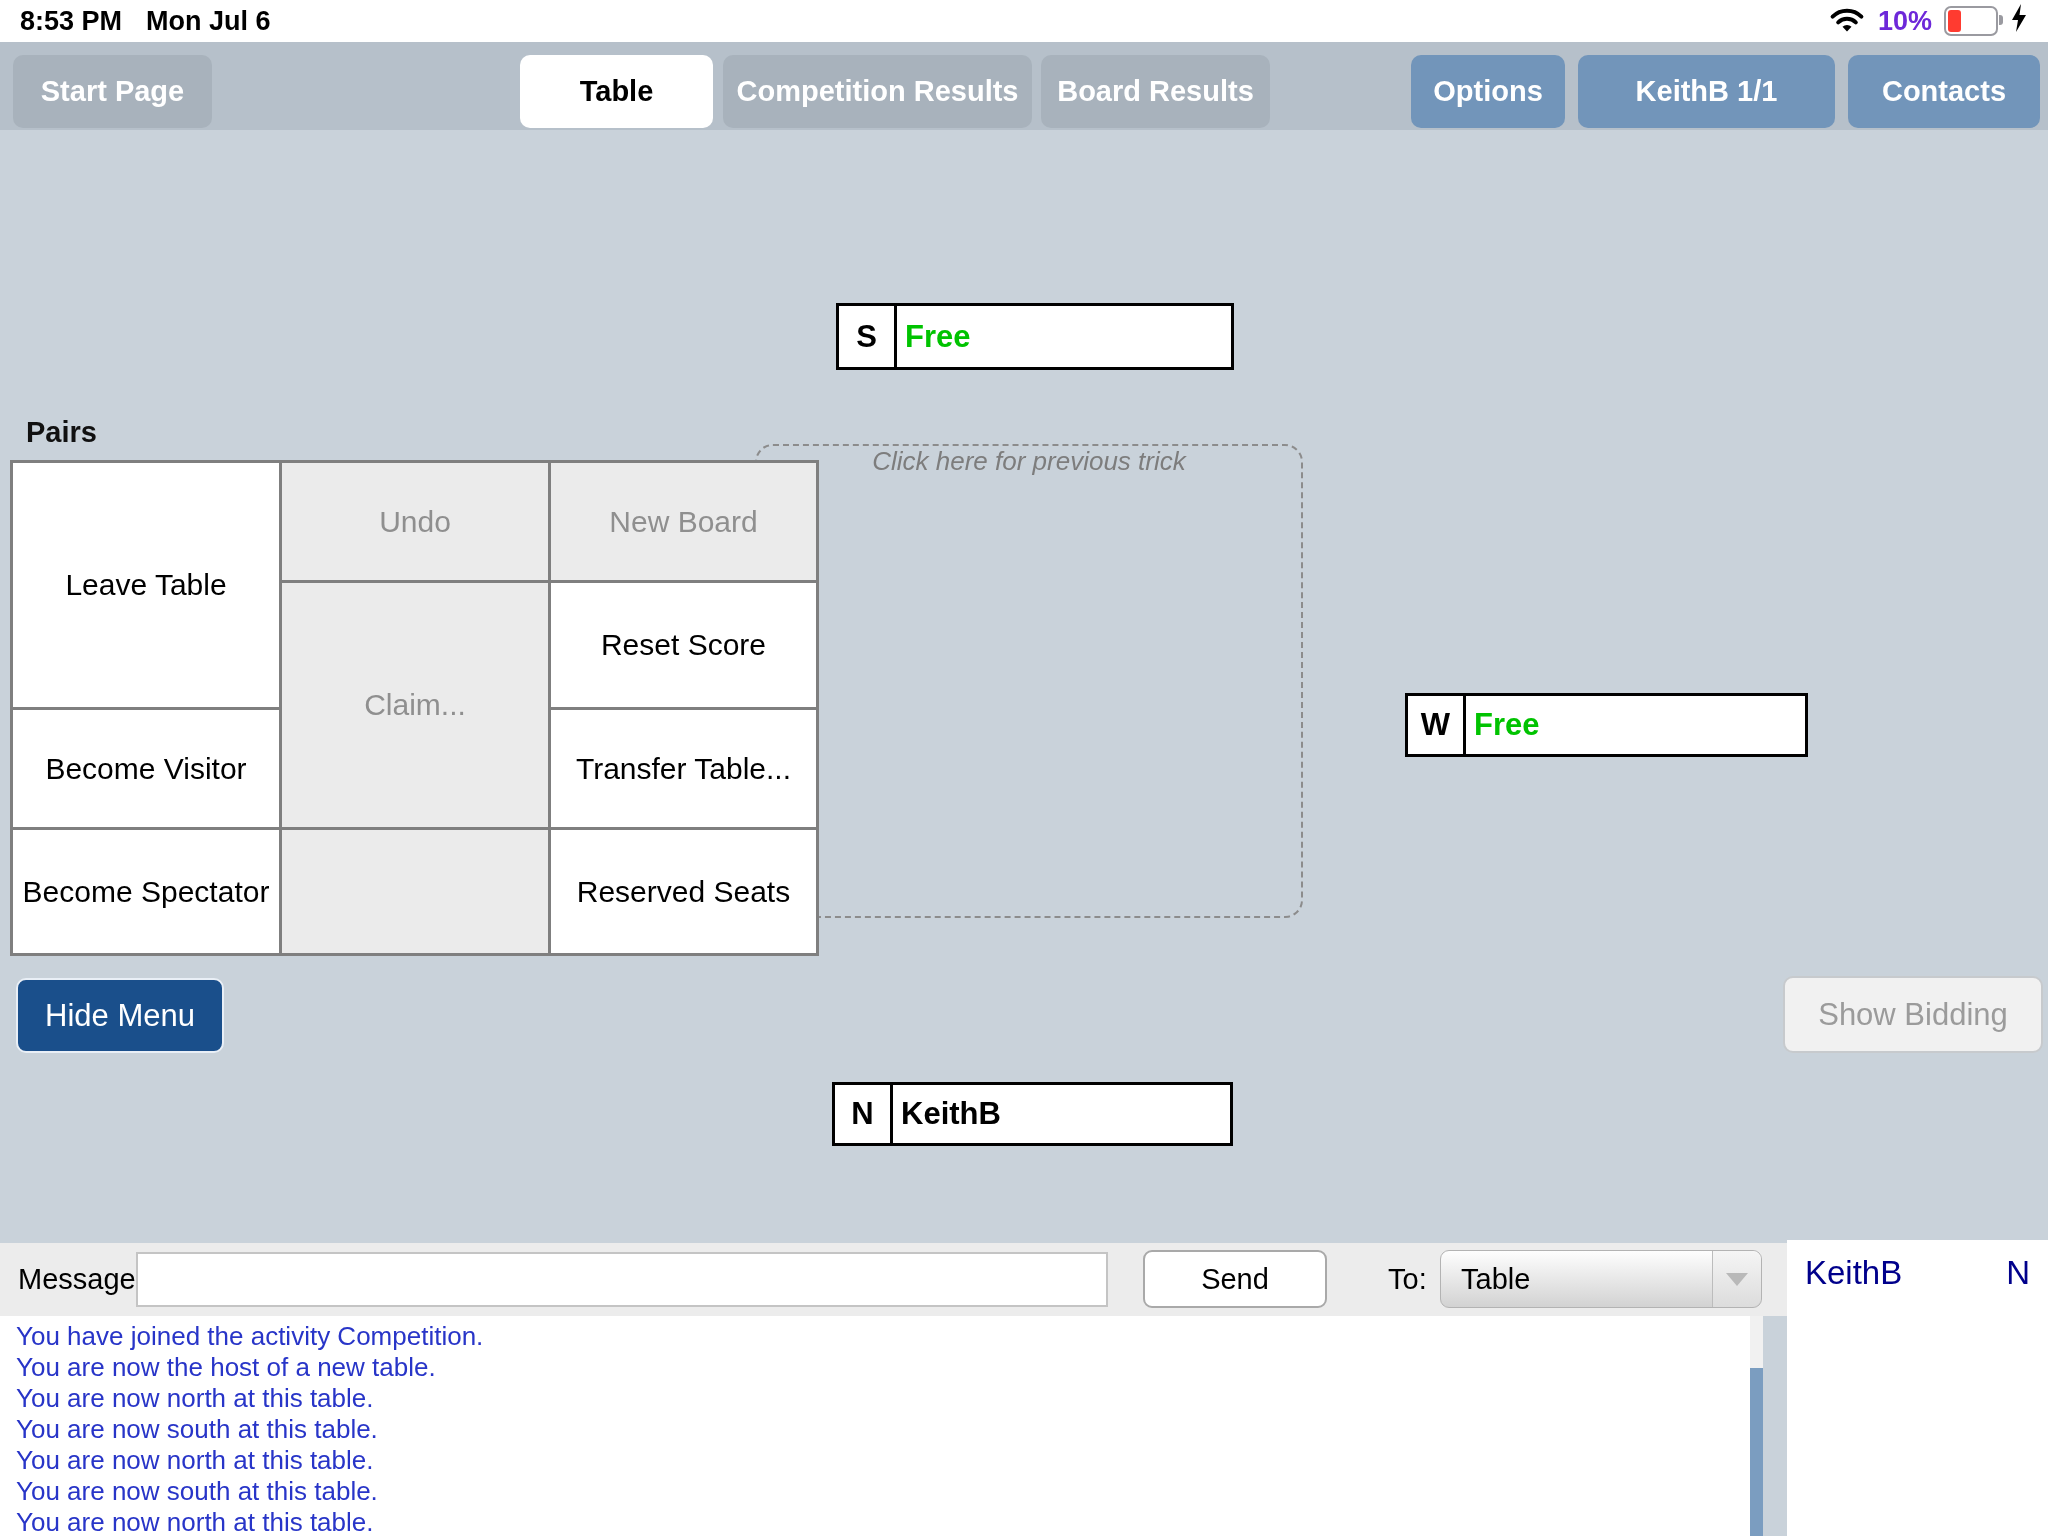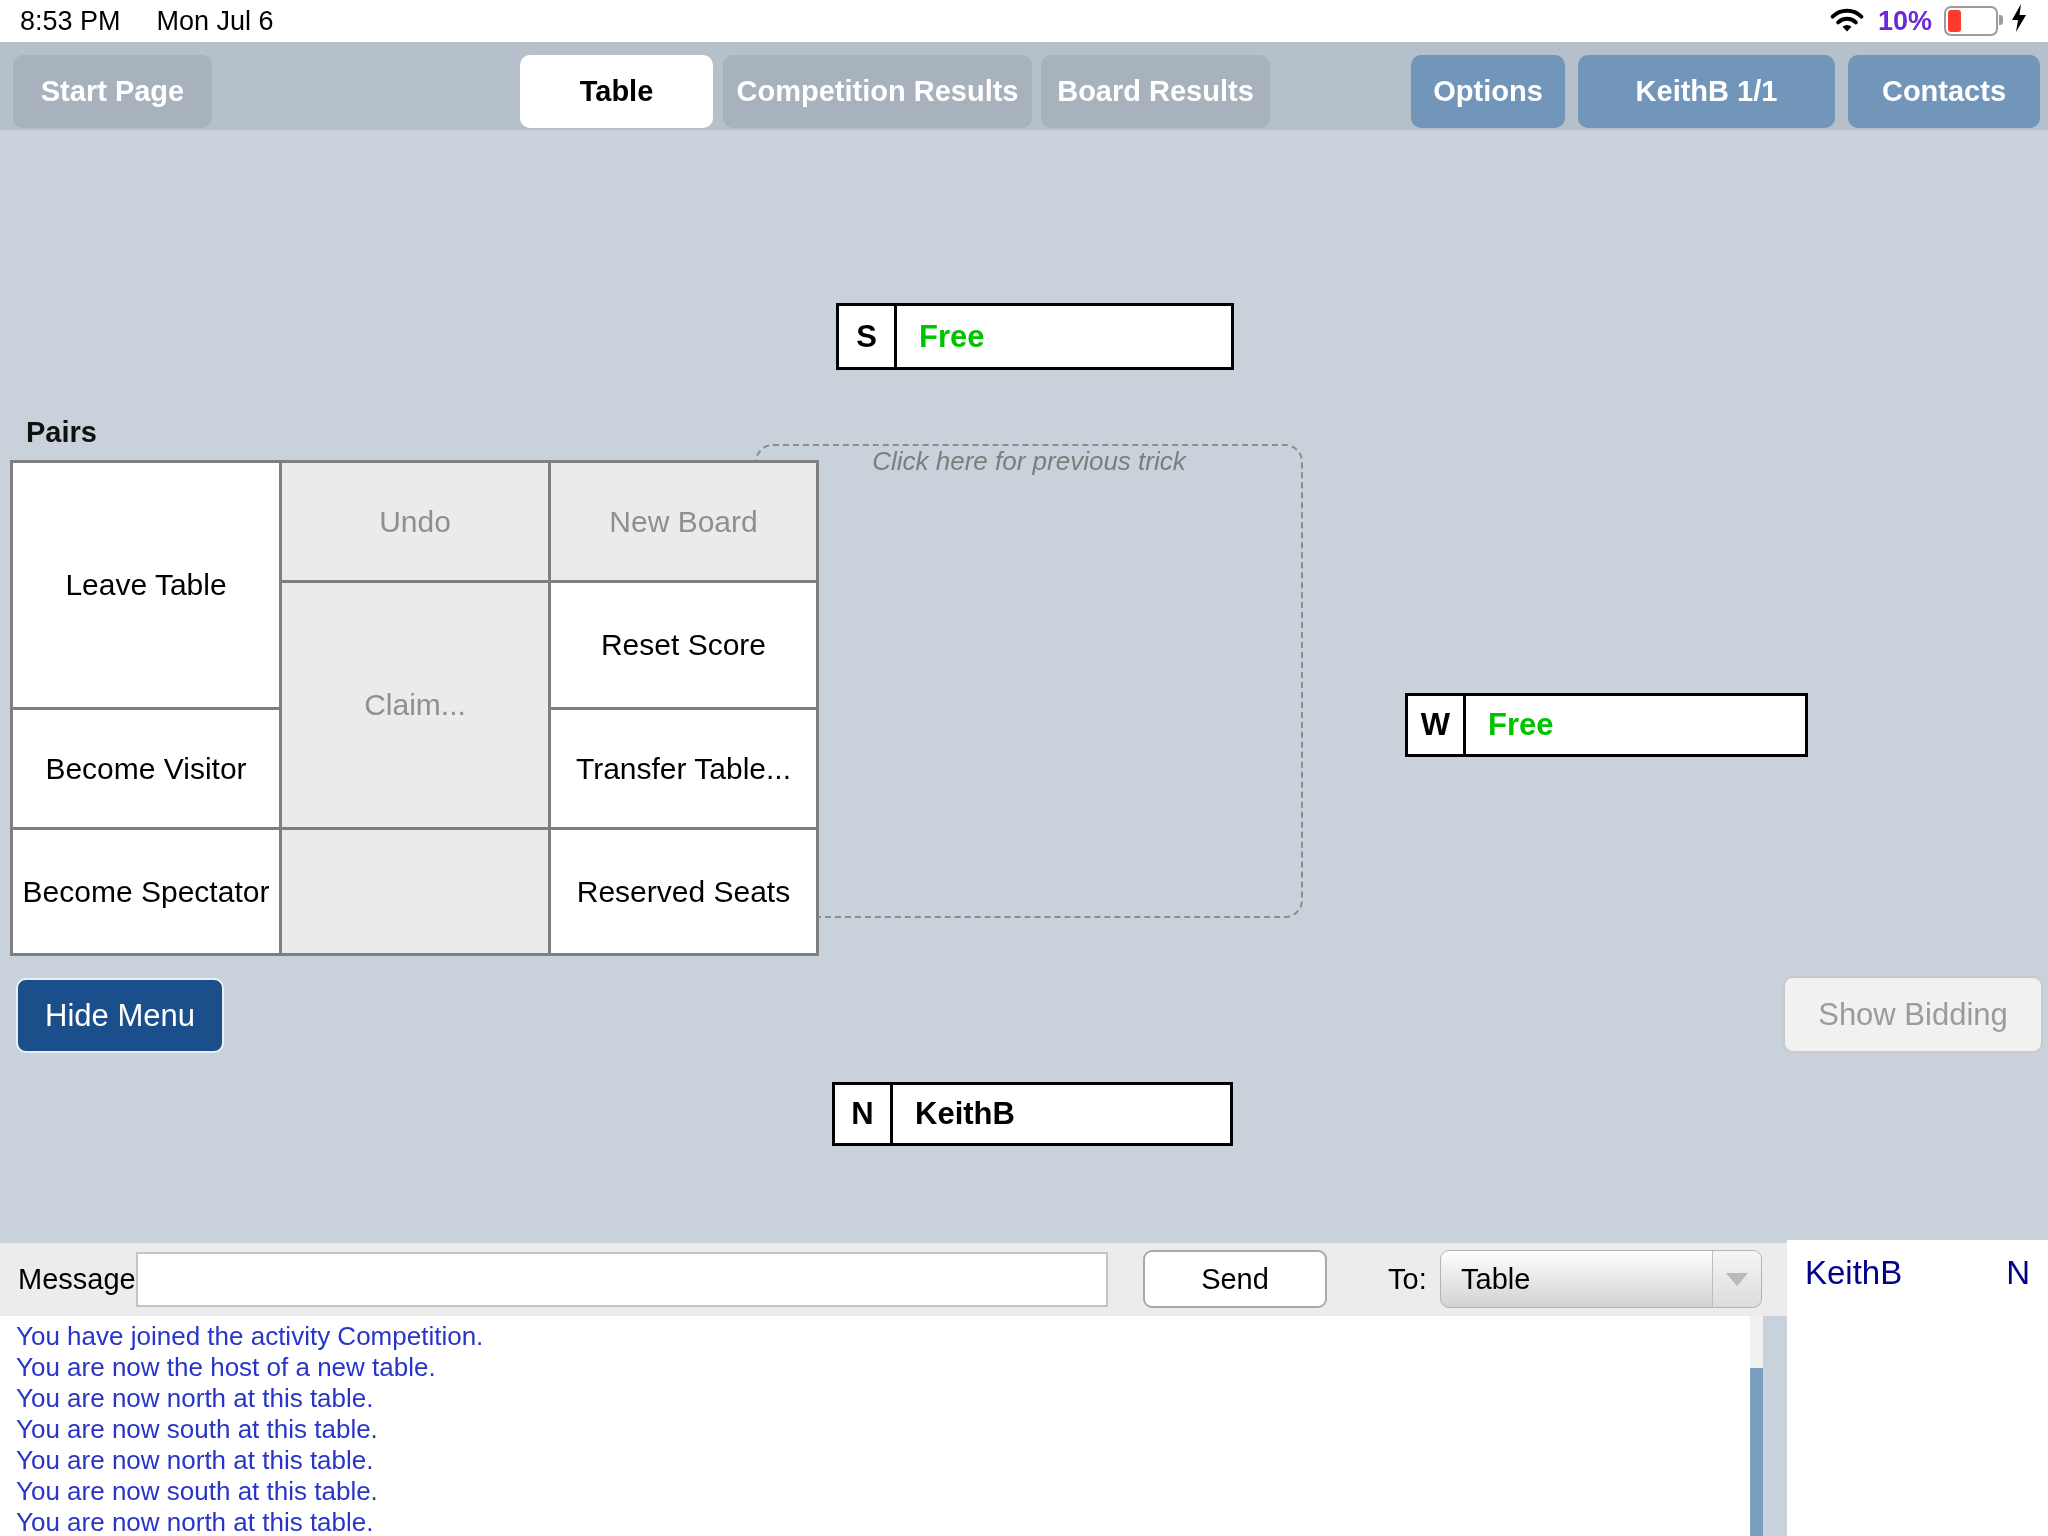--- a/index.html
+++ b/index.html
@@ -4,38 +4,38 @@
 <style>
   html,body{margin:0;padding:0;background:#888;}
   #app{
     position:relative;width:2048px;height:1536px;overflow:hidden;
     font-family:"Liberation Sans", sans-serif;
     background:#c9d2da;
   }
   
   .status-bar{position:absolute;left:0;top:0;width:2048px;height:42px;background:#ffffff;
     display:flex;align-items:center;justify-content:space-between;padding:0 20px;box-sizing:border-box;}
-  .status-left{display:flex;gap:36px;font-size:27px;font-weight:400;color:#000;justify-content:flex-end;}
+  .status-left{display:flex;gap:24px;font-size:27px;font-weight:700;color:#000;justify-content:flex-end;}
   .status-right{display:flex;align-items:center;gap:12px;font-size:27px;font-weight:600;color:#6d28d9;}
   .wifi-svg{display:block;}
   .battery{position:relative;width:50px;height:26px;border:2px solid #9a9aa0;border-radius:7px;background:#fff;}
   .battery-fill{position:absolute;left:2px;top:2px;bottom:2px;width:13px;background:#ff3b30;border-radius:3px;}
   .battery-nub{position:absolute;right:-7px;top:7px;width:4px;height:10px;background:#9a9aa0;border-radius:0 3px 3px 0;}
   
   .nav-bar{position:absolute;left:0;top:42px;width:2048px;height:88px;background:#b6c0ca;}
   .tab{position:absolute;top:13px;height:73px;border-radius:10px;display:flex;align-items:center;justify-content:center;
     font-size:29px;font-weight:bold;box-sizing:border-box;cursor:default;}
   .tab-inactive{background:#a8b2bc;color:#ffffff;}
   .tab-active{background:#ffffff;color:#000000;}
   .tab-blue{background:#7295ba;color:#ffffff;}
   
   .seat-box{position:absolute;display:flex;background:#ffffff;border:3px solid #000;box-sizing:border-box;}
   .seat-letter{width:55px;display:flex;align-items:center;justify-content:center;
     border-right:3px solid #000;font-size:31px;font-weight:bold;color:#000;}
-  .seat-occupant{flex:1;display:flex;align-items:center;padding-left:22px;font-size:31px;font-weight:bold;}
+  .seat-occupant{flex:1;display:flex;align-items:center;padding-left:8px;font-size:31px;font-weight:bold;}
   .seat-free{color:#00c300;}
   .seat-taken{color:#000;}
   
   .pairs-label{position:absolute;left:26px;top:416px;font-size:29px;font-weight:bold;color:#111;}
   
   .menu-grid{position:absolute;left:10px;top:460px;width:809px;height:496px;background:#7f7f7f;
     display:grid;grid-template-columns:266px 266px 265px;grid-template-rows:117px 124px 117px 123px;
     gap:3px;padding:3px;box-sizing:border-box;}
   .menu-cell{display:flex;align-items:center;justify-content:center;font-size:30px;}
   .cell-enabled{background:#ffffff;color:#000;cursor:pointer;}

